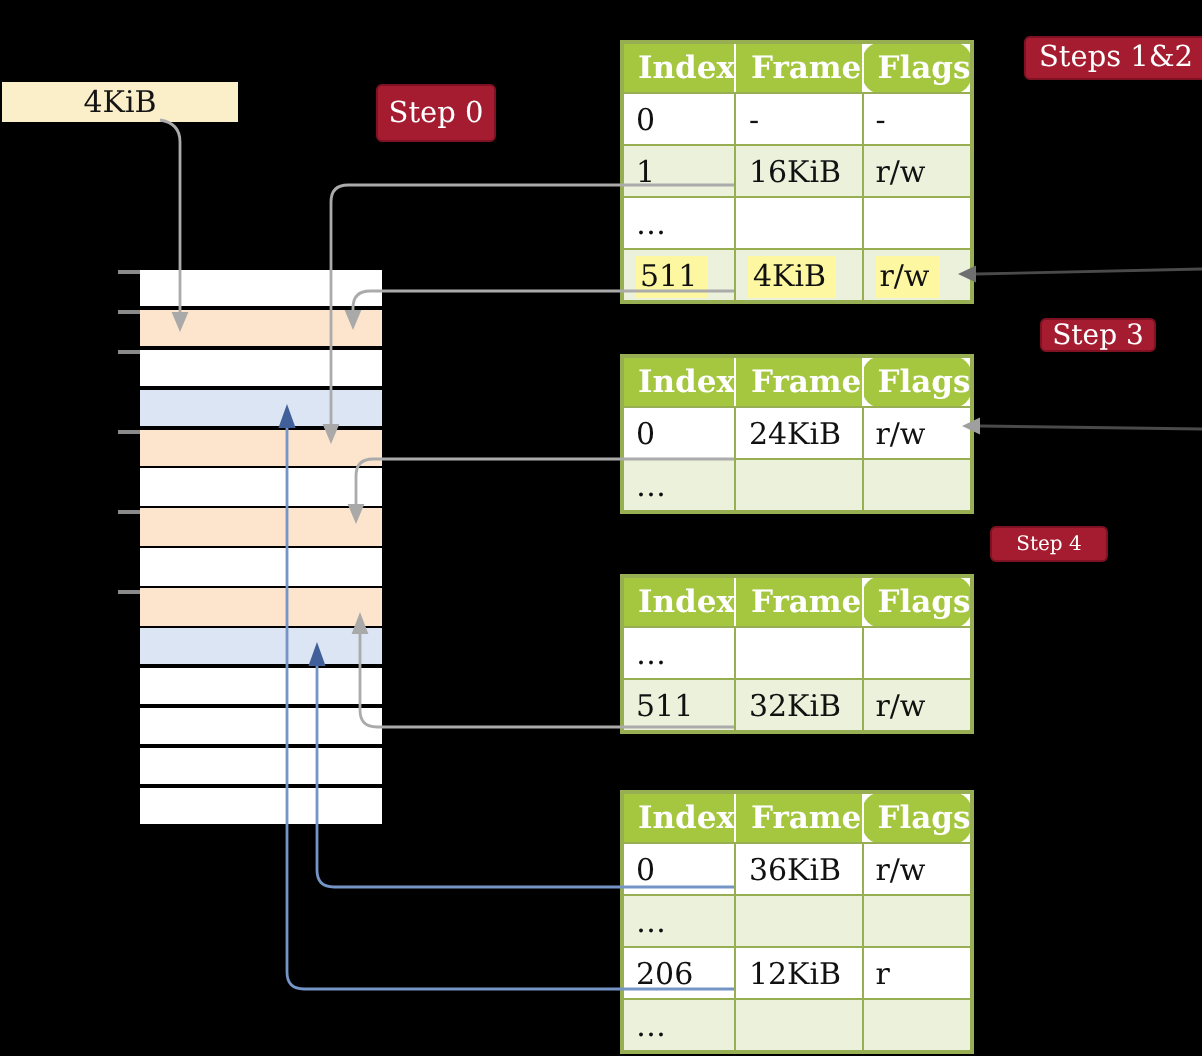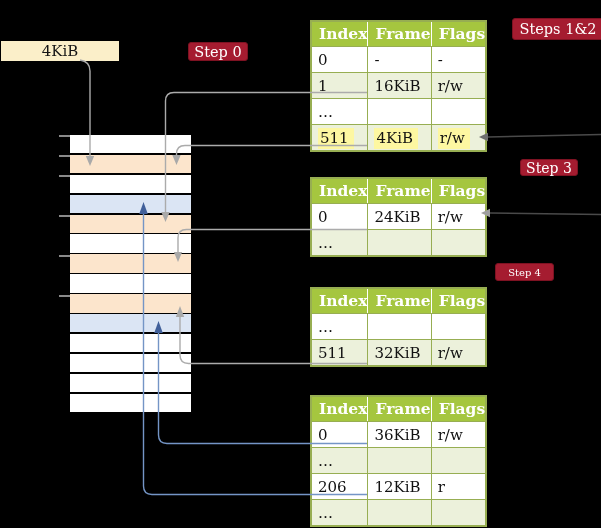--- a/index.html
+++ b/index.html
@@ -11,42 +11,42 @@
   .frame-label{
     position:absolute;left:1px;top:41px;width:118px;height:20px;
     background:#FBEFC9;color:#141414;font-size:15px;line-height:20px;text-align:center;
   }
   
   .badge{
     position:absolute;background:#A51C30;color:#fff;border:1px solid #7E1222;
     border-radius:3px;font-size:14.5px;display:flex;align-items:center;justify-content:center;
     box-sizing:border-box;white-space:nowrap;
   }
-  .badge.step0{left:188px;top:42px;width:60px;height:19px;}
+  .badge.step0{left:188px;top:42px;width:60px;height:29px;}
   .badge.steps12{left:512px;top:18px;width:92px;height:22px;}
   .badge.step3{left:520px;top:159px;width:58px;height:17px;font-size:14px;}
   .badge.step4{left:495px;top:263px;width:59px;height:18px;font-size:10px;}
   
   .memory{position:absolute;left:70px;top:135px;width:121px;}
   .mrow{height:18.4px;margin-bottom:1.5px;}
   .mrow.white{background:#ffffff;}
   .mrow.peach{background:#FCE5CC;}
   .mrow.blue{background:#DBE5F4;}
   .tick{position:absolute;left:59px;width:11px;height:2px;background:#8a8a8a;}
   
   table.pt{
     position:absolute;left:310px;border-collapse:collapse;background:#ffffff;
     border:2px solid #97AE52;table-layout:fixed;
   }
   table.pt col.c1{width:54px;} table.pt col.c2{width:59px;} table.pt col.c3{width:51px;}
   table.pt th{
     background:#A5C63F;color:#fff;font-weight:bold;text-align:left;font-size:15.5px;
     height:23px;padding:0 0 1px 7px;border-right:1.5px solid #fff;border-bottom:1.5px solid #97AE52;
   }
-  table.pt th:last-child{border-right:none;}
+  table.pt th:last-child{border-right:none;border-radius:10px;}
   table.pt td{
     border:1.2px solid #97AE52;font-size:15px;color:#111;height:25px;padding:0 0 0 6px;
     overflow:hidden;white-space:nowrap;
   }
   tr.tint td{background:#ECF1DB;}
   td .hl{background:#FDF7A1;padding:1px 5px 2px 2px;}
   .t1{top:20px;} .t2{top:177px;} .t3{top:287px;} .t4{top:395px;}
   
   svg.overlay{position:absolute;left:0;top:0;z-index:10;pointer-events:none;}
 </style>

